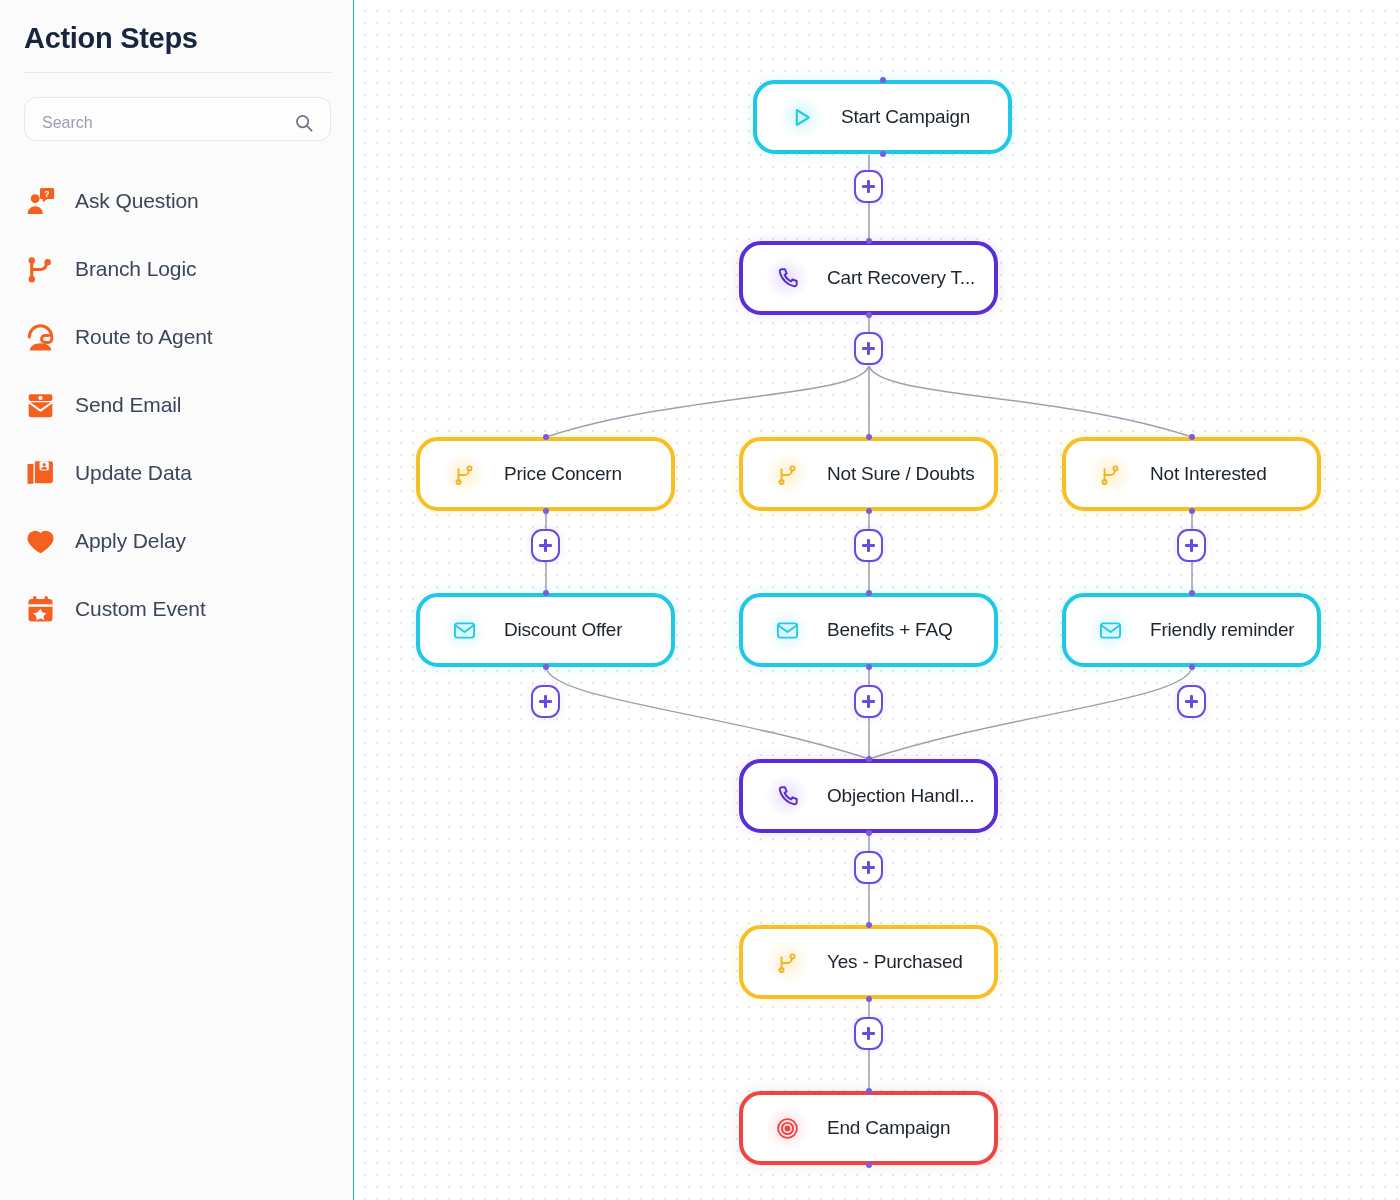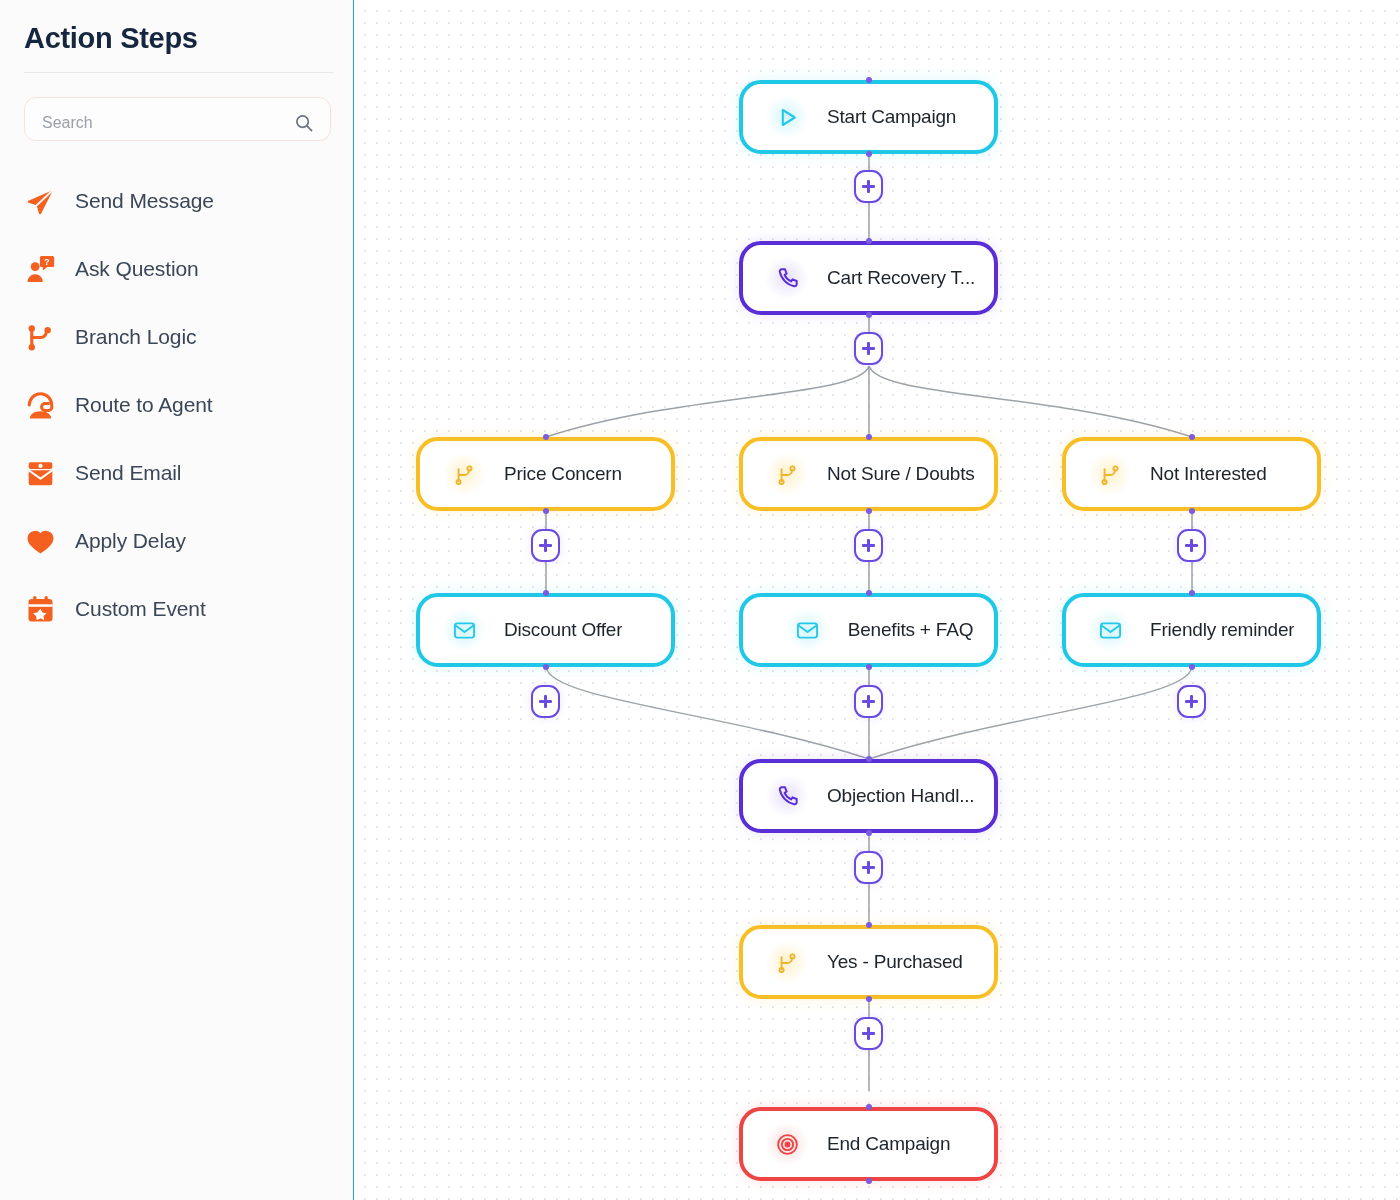--- a/index.html
+++ b/index.html
@@ -206,29 +206,20 @@
       <span class="search-icon">
         <svg viewBox="0 0 20 20" width="20" height="20" fill="none" stroke="#6b7280" stroke-width="1.7" stroke-linecap="round">
           <circle cx="8.6" cy="8.6" r="5.7"></circle>
             <line x1="12.9" y1="12.9" x2="17.6" y2="17.6"></line>
         </svg>
       </span>
     </div>
 
     <div class="steps-list">
 
-      <div class="step-item">
-        <span class="step-icon">
-          <svg viewBox="0 0 32 32" width="31" height="31">
-            <path d="M29 4 3.5 15.2c-1 .45-.9 1.9.15 2.2l8.3 2.4 2.5 8.5c.3 1.05 1.75 1.15 2.2.15L29 4z" fill="#f4601f"></path>
-            <path d="M29 4 12 20" stroke="#fdfdfd" stroke-width="2.1" stroke-linecap="round" fill="none"></path>
-          </svg>
-        </span>
-        <span class="step-label">Send Message</span>
-      </div>
 
       <div class="step-item">
         <span class="step-icon">
           <svg viewBox="0 0 32 32" width="31" height="31">
             <circle cx="10.5" cy="13" r="4.6" fill="#f4601f"></circle>
             <path d="M2.6 29c0-4.6 3.6-8 7.9-8s7.9 3.4 7.9 8z" fill="#f4601f"></path>
             <path d="M17 2h11.5a1.6 1.6 0 0 1 1.6 1.6v8.2a1.6 1.6 0 0 1-1.6 1.6h-5.6L18.4 17v-3.6H17a1.6 1.6 0 0 1-1.6-1.6V3.6A1.6 1.6 0 0 1 17 2z" fill="#f4601f"></path>
             <text x="22.6" y="11.4" font-size="9.4" font-weight="700" fill="#fdfdfd" text-anchor="middle" font-family="Liberation Sans, sans-serif">?</text>
           </svg>
         </span>
@@ -263,20 +254,32 @@
           <svg viewBox="0 0 32 32" width="31" height="31">
             <rect x="3.8" y="4.3" width="24.4" height="7" rx="2" fill="#f4601f"></rect>
             <path d="M3.8 12.6h24.4v13.1a2.4 2.4 0 0 1-2.4 2.4H6.2a2.4 2.4 0 0 1-2.4-2.4z" fill="#f4601f"></path>
             <path d="M3.8 12.6 16 21.3l12.2-8.7" fill="none" stroke="#fdfdfd" stroke-width="2.1" stroke-linejoin="round"></path>
             <circle cx="16" cy="8.2" r="2.2" fill="#fdfdfd"></circle>
           </svg>
         </span>
         <span class="step-label">Send Email</span>
       </div>
 
+      <div class="step-item">
+        <span class="step-icon">
+          <svg viewBox="0 0 32 32" width="31" height="31">
+            <path d="M2.6 6.2h6.1v20.4H2.6z" fill="#f4601f"></path>
+            <path d="M10.2 3.4h16.2a2.4 2.4 0 0 1 2.4 2.4v17.8a2.4 2.4 0 0 1-2.4 2.4H10.2z" fill="#f4601f"></path>
+            <rect x="15" y="3.4" width="9.6" height="9.4" rx="1.8" fill="#fdfdfd"></rect>
+            <circle cx="19.8" cy="6.9" r="1.7" fill="#f4601f"></circle>
+            <path d="M16.7 11.9c0-1.7 1.4-2.8 3.1-2.8s3.1 1.1 3.1 2.8z" fill="#f4601f"></path>
+          </svg>
+        </span>
+        <span class="step-label">Update Data</span>
+      </div>
 
       <div class="step-item">
         <span class="step-icon">
           <svg viewBox="0 0 32 32" width="31" height="31">
             <path d="M16 28.4C9 23.4 2.6 18.8 2.6 12.6A7.9 7.9 0 0 1 16 7.3 7.9 7.9 0 0 1 29.4 12.6c0 6.2-6.4 10.8-13.4 15.8z" fill="#f4601f"></path>
           </svg>
         </span>
         <span class="step-label">Apply Delay</span>
       </div>
 
@@ -323,21 +326,21 @@
         <path d="M838 667 C 834 700, 660 712, 515 759"></path>
 
         <line x1="515" y1="833" x2="515" y2="851"></line>
         <line x1="515" y1="884" x2="515" y2="925"></line>
 
         <line x1="515" y1="999" x2="515" y2="1017"></line>
         <line x1="515" y1="1050" x2="515" y2="1091"></line>
       </g>
     </svg>
 
-    <div class="node cyan" style="left:385px; top:80px; width:259px;">
+    <div class="node cyan" style="left:399px; top:80px; width:259px;">
       <span class="port top"></span>
       <span class="node-icon">
         <svg viewBox="0 0 24 24" width="25" height="25" fill="none" stroke="#22c9e8" stroke-width="2" stroke-linejoin="round">
           <path d="M7.5 4.8 19 12 7.5 19.2z"></path>
         </svg>
       </span>
       <span class="node-label">Start Campaign</span>
       <span class="port bottom"></span>
     </div>
 
@@ -407,21 +410,21 @@
       <span class="node-icon">
         <svg viewBox="0 0 24 24" width="25" height="25" fill="none" stroke="#22c9e8" stroke-width="1.8" stroke-linejoin="round">
           <rect x="2.8" y="5.2" width="18.4" height="13.6" rx="2.4"></rect>
           <path d="M3.4 7.2 12 13.4l8.6-6.2"></path>
         </svg>
       </span>
       <span class="node-label">Discount Offer</span>
       <span class="port bottom"></span>
     </div>
 
-    <div class="node cyan" style="left:385px; top:593px; width:259px;justify-content:center;">
+    <div class="node cyan" style="left:385px; top:593px; width:259px;">
       <span class="port top"></span>
       <span class="node-icon">
         <svg viewBox="0 0 24 24" width="25" height="25" fill="none" stroke="#22c9e8" stroke-width="1.8" stroke-linejoin="round">
           <rect x="2.8" y="5.2" width="18.4" height="13.6" rx="2.4"></rect>
           <path d="M3.4 7.2 12 13.4l8.6-6.2"></path>
         </svg>
       </span>
       <span class="node-label">Benefits + FAQ</span>
       <span class="port bottom"></span>
     </div>
@@ -464,21 +467,21 @@
           <circle cx="6.3" cy="19.2" r="2"></circle>
             <circle cx="16.8" cy="6.2" r="2"></circle>
         </svg>
       </span>
       <span class="node-label">Yes - Purchased</span>
       <span class="port bottom"></span>
     </div>
 
     <div class="plus" style="left:500px; top:1017px;"></div>
 
-    <div class="node red" style="left:385px; top:1091px; width:259px;margin-top:16px;">
+    <div class="node red" style="left:385px; top:1091px; width:259px;">
       <span class="port top"></span>
       <span class="node-icon">
         <svg viewBox="0 0 24 24" width="25" height="25" fill="none" stroke="#ef4444" stroke-width="1.8">
           <circle cx="12" cy="12" r="9"></circle>
             <circle cx="12" cy="12" r="5.4"></circle>
             <circle cx="12" cy="12" r="1.9" fill="#ef4444"></circle>
         </svg>
       </span>
       <span class="node-label">End Campaign</span>
       <span class="port bottom"></span>

